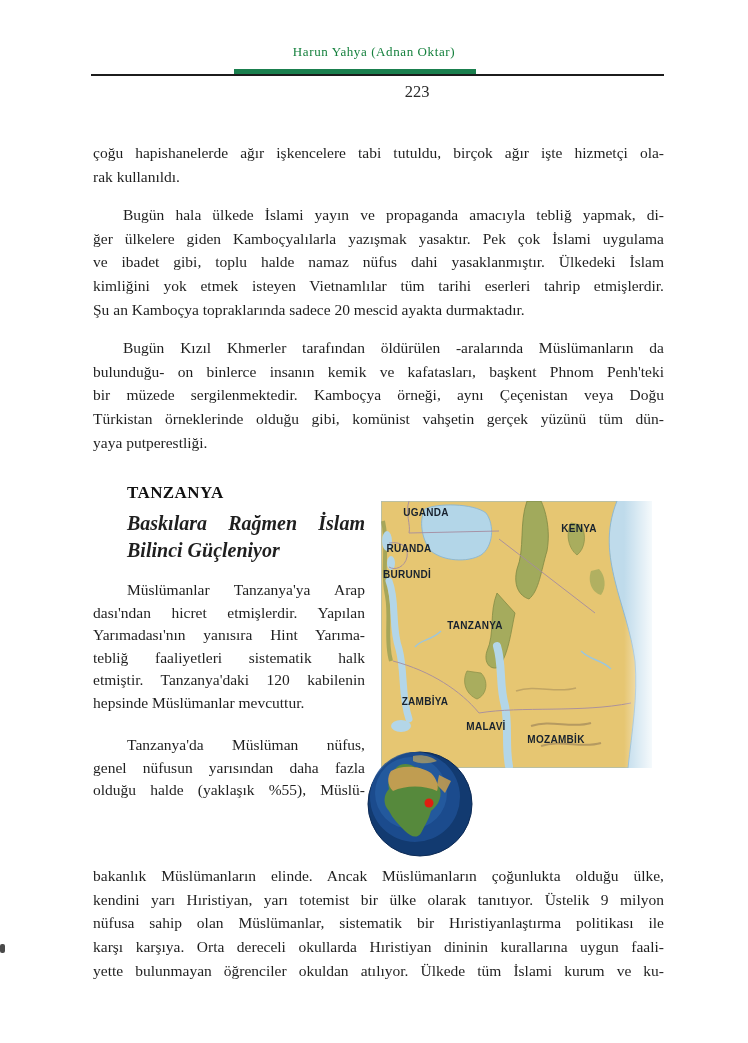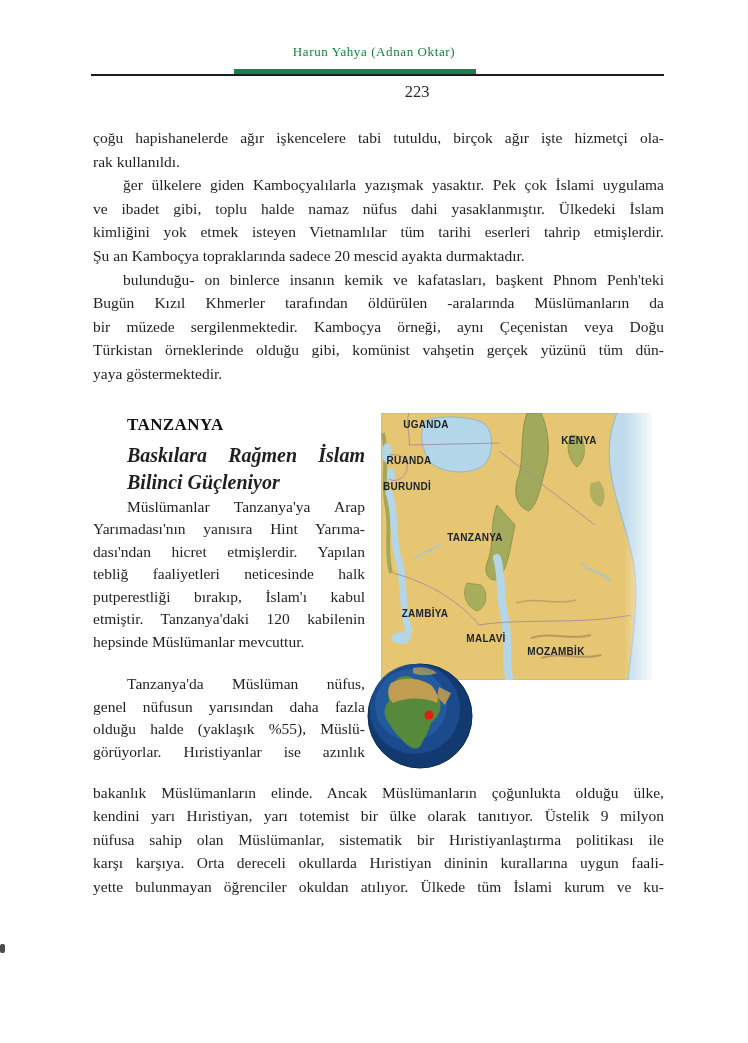--- a/index.html
+++ b/index.html
@@ -12,40 +12,40 @@
     position:absolute; top:44px; left:0; width:748px; text-align:center;
     font-size:13px; letter-spacing:0.6px; color:#15803d;
   }
   .green-bar { position:absolute; top:69px; left:234px; width:242px; height:7px; background:#1a7f4e; }
   .header-rule { position:absolute; top:74px; left:91px; width:573px; height:2px; background:#1c1c1c; }
   .page-number {
     position:absolute; top:82px; left:0; width:748px; text-align:center;
     font-size:16.5px; color:#2a2a2a;padding-left:43px;
   }
   .content { position:absolute; left:93px; top:126px; width:571px; }
-  .para { font-size:15.5px; line-height:23.6px; }
+  .para { font-size:15.5px; line-height:23.6px;margin-top:15px; }
   .tl { text-align:justify; text-align-last:justify; white-space:nowrap; }
   .endlast .tl:last-child { text-align-last:left; }
   .indent .tl:first-child { text-indent:30px; }
 
   .section-row { display:flex; margin-top:27px; min-height:368px; }
   .left-col { width:272px; flex:0 0 272px; }
   .left-col .para { line-height:22.5px; }
   .left-col .para + .para { margin-top:20px; }
   .section-heading {
     font-size:17px; font-weight:bold; letter-spacing:0.4px; color:#111;
     margin:2px 0 7px 34px;
   }
   .subhead {
     font-weight:bold; font-style:italic; font-size:20px; line-height:27px;
     padding-left:34px; margin-bottom:0;
   }
   .left-col .indent .tl:first-child { text-indent:34px; }
 
-  .right-col { width:271px; flex:0 0 271px; margin-left:16px; position:relative; }
+  .right-col { width:271px; flex:0 0 271px; margin-left:16px; position:relative;margin-top:20px; }
   .map-svg { display:block; width:271px; height:267px; }
   .map-label {
     font-family:"Liberation Sans","DejaVu Sans",sans-serif; font-weight:bold;
     font-size:10px; letter-spacing:0.3px; fill:#18222e;
   }
   .globe-wrap { position:absolute; left:-14px; top:250px; width:106px; height:106px; }
 
   .bottomp { }
   .scan-artifact { position:absolute; left:0; top:944px; width:5px; height:9px; background:#4a4a4a; border-radius:2px; }
 </style>
@@ -59,54 +59,53 @@
   <div class="header-rule"></div>
   <div class="page-number">223</div>
 
   <div class="content">
 
     <div class="para endlast">
         <div class="tl">çoğu hapishanelerde ağır işkencelere tabi tutuldu, birçok ağır işte hizmetçi ola-</div>
         <div class="tl">rak kullanıldı.</div>
       </div>
     <div class="para endlast indent">
+        <div class="tl">Bugün hala ülkede İslami yayın ve propaganda amacıyla tebliğ yapmak, di-</div>
         <div class="tl">ğer ülkelere giden Kamboçyalılarla yazışmak yasaktır. Pek çok İslami uygulama</div>
         <div class="tl">ve ibadet gibi, toplu halde namaz nüfus dahi yasaklanmıştır. Ülkedeki İslam</div>
         <div class="tl">kimliğini yok etmek isteyen Vietnamlılar tüm tarihi eserleri tahrip etmişlerdir.</div>
         <div class="tl">Şu an Kamboçya topraklarında sadece 20 mescid ayakta durmaktadır.</div>
       </div>
     <div class="para endlast indent">
+        <div class="tl">Bugün Kızıl Khmerler tarafından öldürülen -aralarında Müslümanların da</div>
         <div class="tl">bulunduğu- on binlerce insanın kemik ve kafatasları, başkent Phnom Penh'teki</div>
-        <div class="tl">Bugün Kızıl Khmerler tarafından öldürülen -aralarında Müslümanların da</div>
         <div class="tl">bir müzede sergilenmektedir. Kamboçya örneği, aynı Çeçenistan veya Doğu</div>
         <div class="tl">Türkistan örneklerinde olduğu gibi, komünist vahşetin gerçek yüzünü tüm dün-</div>
-        <div class="tl">yaya göstermektedir.</div>
+        <div class="tl">yaya putperestliği.</div>
       </div>
 
     <div class="section-row">
       <div class="left-col">
         <div class="section-heading">TANZANYA</div>
         <div class="subhead endlast">
             <div class="tl">Baskılara Rağmen İslam</div>
             <div class="tl">Bilinci Güçleniyor</div>
           </div>
         <div class="para endlast indent">
             <div class="tl">Müslümanlar Tanzanya'ya Arap</div>
+            <div class="tl">dası'ndan hicret etmişlerdir. Yapılan</div>
             <div class="tl">Yarımadası'nın yanısıra Hint Yarıma-</div>
-            <div class="tl">dası'ndan hicret etmişlerdir. Yapılan</div>
-            <div class="tl">tebliğ faaliyetleri neticesinde halk</div>
-            <div class="tl">putperestliği bırakıp, İslam'ı kabul</div>
+            <div class="tl">tebliğ faaliyetleri sistematik halk</div>
             <div class="tl">etmiştir. Tanzanya'daki 120 kabilenin</div>
             <div class="tl">hepsinde Müslümanlar mevcuttur.</div>
           </div>
         <div class="para indent">
             <div class="tl">Tanzanya'da Müslüman nüfus,</div>
             <div class="tl">genel nüfusun yarısından daha fazla</div>
             <div class="tl">olduğu halde (yaklaşık %55), Müslü-</div>
-            <div class="tl">görüyorlar. Hıristiyanlar ise azınlık</div>
           </div>
       </div>
 
       <div class="right-col">
         <svg class="map-svg" viewBox="0 0 271 267" xmlns="http://www.w3.org/2000/svg">
           <defs>
             <linearGradient id="fadeR" x1="0" y1="0" x2="1" y2="0">
               <stop offset="0" stop-color="#ffffff" stop-opacity="0"></stop>
               <stop offset="1" stop-color="#ffffff" stop-opacity="0.85"></stop>
             </linearGradient>

